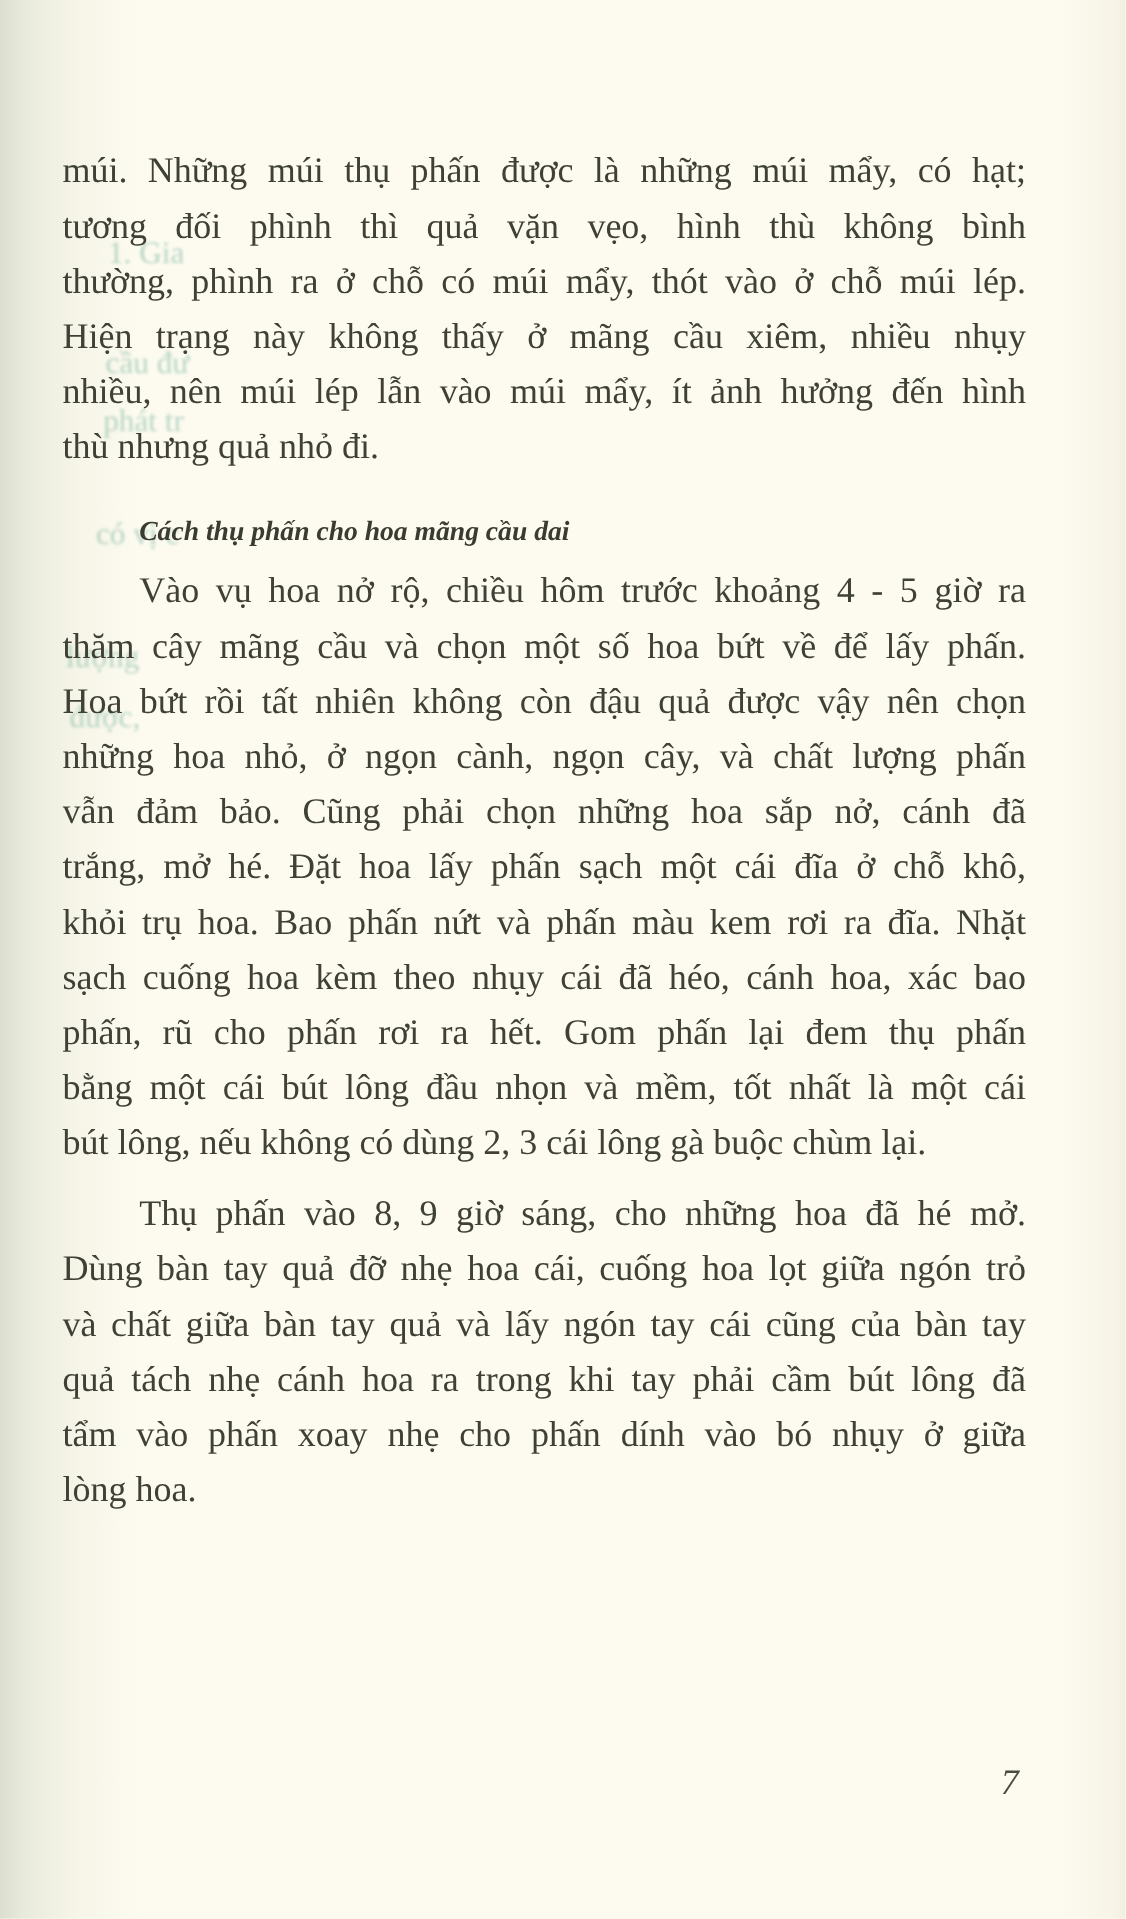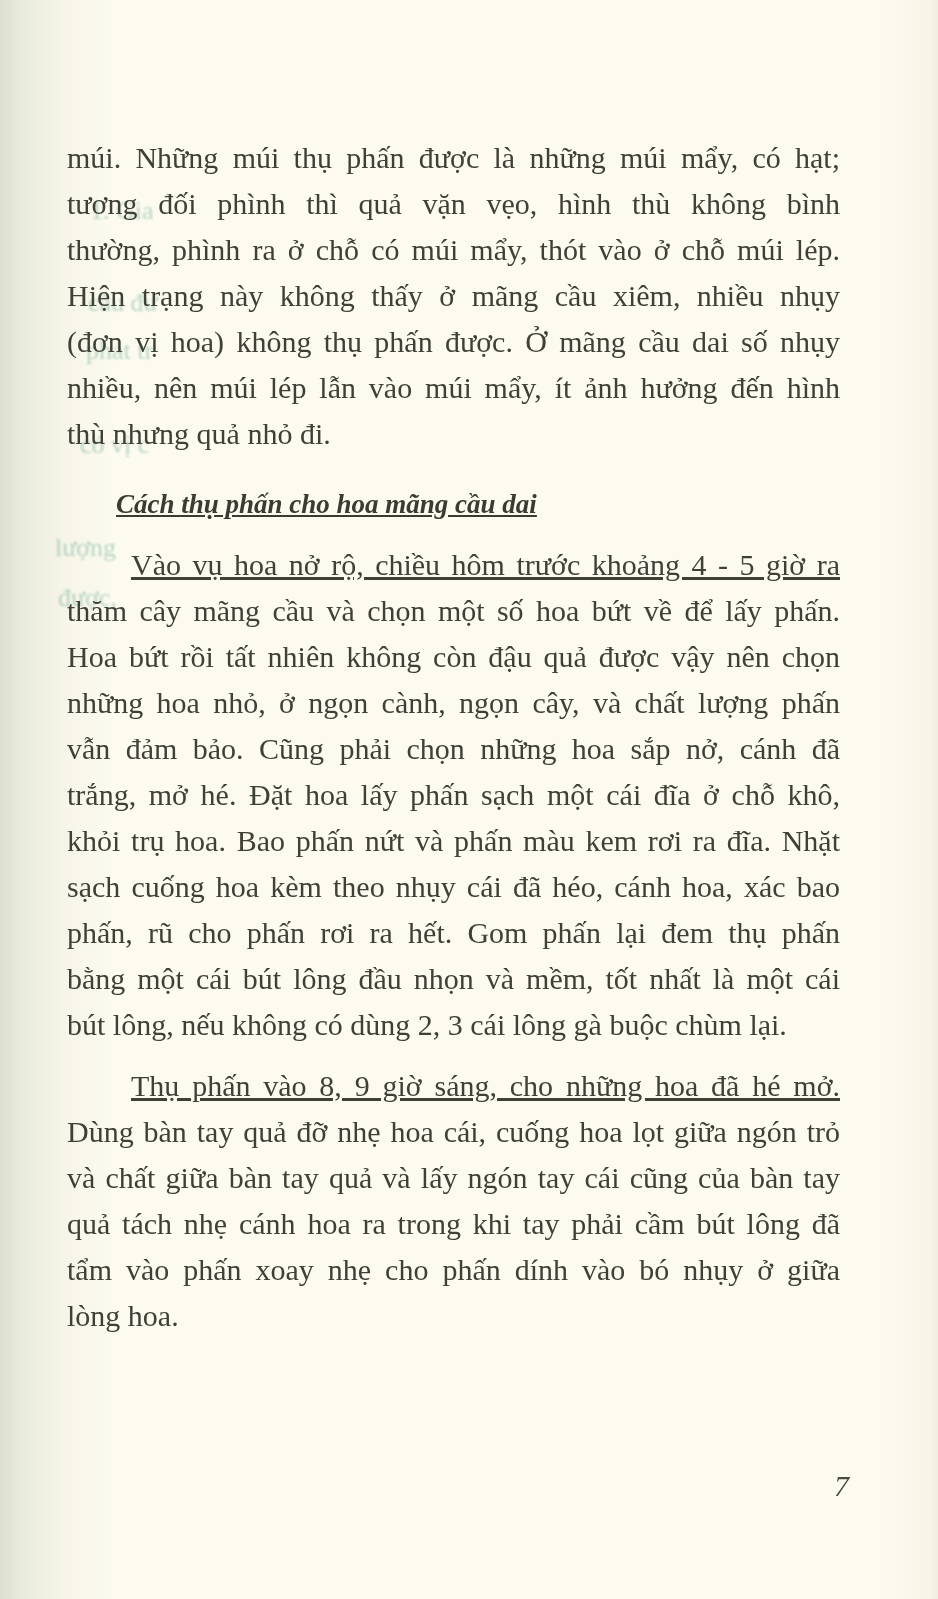--- a/index.html
+++ b/index.html
@@ -11,31 +11,31 @@
   .page{
     position:absolute;inset:0;
     background:linear-gradient(90deg,
       #dcdfd0 0px,#e9ebdd 22px,#f6f5e8 65px,#fdfbf0 115px,
       #fdfbf0 880px,#f7f4e7 930px,#f1eee0 938px);
   }
   .textblock{
     position:absolute;left:52px;top:120px;width:803px;
     color:#3f4136;font-size:30px;
   }
-  .para{margin:15px;}
+  .para{margin:0;}
   .jline{
     line-height:46px;height:46px;overflow:hidden;
     text-align:justify;text-align-last:justify;
   }
   .jline.last{text-align-last:left;}
-  .jline.indent{text-indent:64px;text-decoration:underline;}
+  .jline.indent{text-indent:64px;}
   .heading{
     margin:24px 0 4px 64px;
     font-weight:700;font-style:italic;
-    font-size:27px;line-height:46px;color:#3a3c31;text-decoration:underline;
+    font-size:23px;line-height:46px;color:#3a3c31;
   }
   .p3{margin-top:13px;}
   .pagenum{
     position:absolute;top:1468px;left:834px;
     font-size:30px;line-height:36px;color:#4a4c40;font-style:italic;
   }
   .ghost{
     position:absolute;
     color:rgba(126,182,161,0.55);
     font-size:26px;line-height:30px;
@@ -61,21 +61,20 @@
   <span class="ghost g5">lượng</span>
   <span class="ghost g6">được,</span>
 
   <div class="textblock">
 
     <div class="para">
       <div class="jline">múi. Những múi thụ phấn được là những múi mẩy, có hạt;</div>
       <div class="jline">tương đối phình thì quả vặn vẹo, hình thù không bình</div>
       <div class="jline">thường, phình ra ở chỗ có múi mẩy, thót vào ở chỗ múi lép.</div>
       <div class="jline">Hiện trạng này không thấy ở mãng cầu xiêm, nhiều nhụy</div>
-      <div class="jline">(đơn vị hoa) không thụ phấn được. Ở mãng cầu dai số nhụy</div>
       <div class="jline">nhiều, nên múi lép lẫn vào múi mẩy, ít ảnh hưởng đến hình</div>
       <div class="jline last">thù nhưng quả nhỏ đi.</div>
     </div>
 
     <div class="heading">Cách thụ phấn cho hoa mãng cầu dai</div>
 
     <div class="para">
       <div class="jline indent">Vào vụ hoa nở rộ, chiều hôm trước khoảng 4 - 5 giờ ra</div>
       <div class="jline">thăm cây mãng cầu và chọn một số hoa bứt về để lấy phấn.</div>
       <div class="jline">Hoa bứt rồi tất nhiên không còn đậu quả được vậy nên chọn</div>

